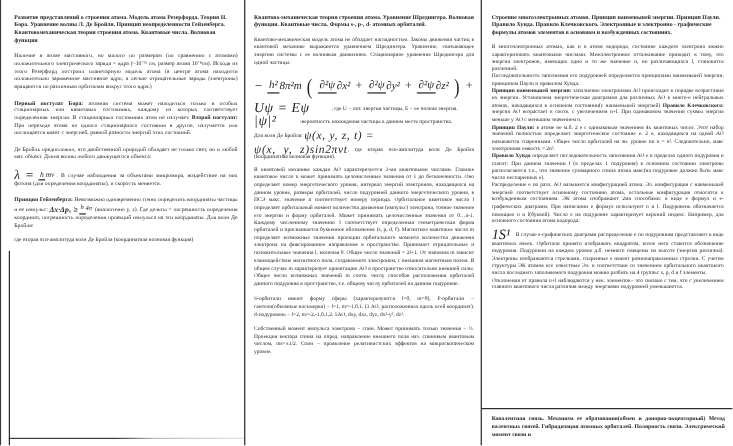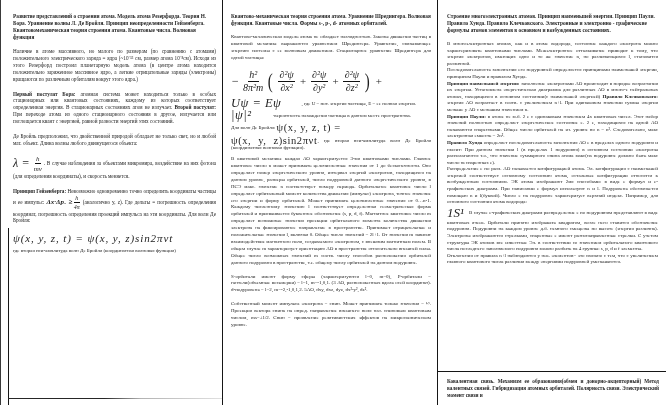--- a/index.html
+++ b/index.html
@@ -20,41 +20,41 @@
   #col3{left:447px;width:211px;height:352px;overflow:hidden;}
   #sec2{position:absolute;left:447px;top:378px;width:212px;font-size:5.2px;line-height:6.9px;text-align:justify;}
 
   p{margin:0 0 8px 0;}
   #col2 p{margin:0 0 7px 0;}
   #col3 p{margin:0;}
   .title{font-weight:bold;font-size:5.3px;line-height:7px;margin:0 0 7px 0;text-align:left;}
   #col3 .title{margin-bottom:7px;}
   b{font-weight:bold;}
 
-  .frac{display:inline-flex;flex-direction:column;align-items:center;vertical-align:middle;
+  .frac{display:inline-flex;flex-direction:row;align-items:flex-start;vertical-align:middle;
         line-height:1.15;font-style:italic;}
   .frac .num{border-bottom:0.8px solid #111;padding:0 1.5px 0.5px;}
   .frac .den{padding-top:0.5px;}
 
   .lam{font-size:12px;font-style:italic;vertical-align:middle;margin-right:2px;}
   .fr-lam{font-size:7px;margin:0 2px;}
   .mathsm{font-size:7px;font-style:italic;vertical-align:middle;font-weight:bold;}
   .fr-heis{font-size:6px;margin:0 1px;}
   .psiline{font-size:11px;font-style:italic;letter-spacing:0.9px;line-height:13px;
            text-align:left;margin:0 0 3px 0 !important;white-space:nowrap;}
   .caption{font-size:5px;line-height:6.6px;}
 
   .schro{display:flex;align-items:center;gap:4px;margin:5px 0 6px 0;}
   .frq{font-size:10px;}
   .op{font-size:11px;font-style:italic;}
   .op-minus{font-size:12px;}
   .paren{font-size:20px;font-weight:400;line-height:1;transform:scaleX(.75);}
   .eqline{line-height:7px;margin:0 0 5px 0 !important;}
   .mathbig2{font-size:12.5px;font-style:italic;letter-spacing:0.5px;vertical-align:middle;margin-right:20px;}
-  .mathmid{font-size:10.5px;letter-spacing:0.6px;vertical-align:middle;}
+  .mathmid{font-size:10.5px;font-style:italic;letter-spacing:0.6px;vertical-align:middle;}
   .smalltxt{font-size:5px;}
   .hbig{font-size:13px;font-style:italic;vertical-align:middle;margin-right:5px;line-height:14px;}
 </style>
 </head>
 <body>
 
 <div id="page">
   <div class="vline" id="edge-line"></div>
   <div class="vline" id="left-border"></div>
   <div class="vline" id="divider-1"></div>
@@ -68,21 +68,20 @@
     <p><b>Первый постулат Бора:</b><span> атомная система может находиться только в особых стационарных или квантовых состояниях, каждому из которых соответствует определенная энергия. В стационарных состояниях атом не излучает. </span><b>Второй постулат:</b><span> При переходе атома из одного стационарного состояния в другое, излучается или поглощается квант с энергией, равной разности энергий этих состояний.</span></p>
     <p>Де Бройль предположил, что двойственной природой обладает не только свет, но и любой мат. объект. Длина волны любого движущегося объекта:</p>
     <p><span class="lam">λ =</span><span class="frac fr-lam">
           <span class="num">h</span>
           <span class="den">mv</span>
         </span><span>. В случае наблюдения за объектами микромира, воздействие на них фотона (для определения координаты), и скорость меняется.</span></p>
     <p><b>Принцип Гейзенберга:</b><span> Невозможно одновременно точно определить координаты частицы и ее импульс: </span><span><span class="mathsm">Δx·Δpₓ ≥</span><span class="frac fr-heis">
             <span class="num">h</span>
             <span class="den">4π</span>
           </span></span><span> (аналогично y, z). Где дельты = погрешность определения координат, погрешность определения проекций импульса на эти координаты. Для волн Де Бройля:</span></p>
-    <p class="psiline">ψ(x, y, z, t) = ψ(x, y, z)sin2πνt</p>
     <p class="caption">где вторая пси-амплитуда волн Де Бройля (координатная волновая функция)</p>
   </div>
 
   <div class="col" id="col2">
     <p class="title">Квантово-механическая теория строения атома. Уравнение Шредингера. Волновая функция. Квантовые числа. Формы s-, p-, d- атомных орбиталей.</p>
     <p>Квантово-механическая модель атома не обладает наглядностью. Законы движения частиц в квантовой механике выражаются уравнением Шредингера. Уравнение, связывающее энергию системы с ее волновым движением. Стационарное уравнение Шредингера для одной частицы:</p>
     <div class="schro">
       <span class="op op-minus">−</span>
       <span class="frac frq">
           <span class="num">h²</span>

